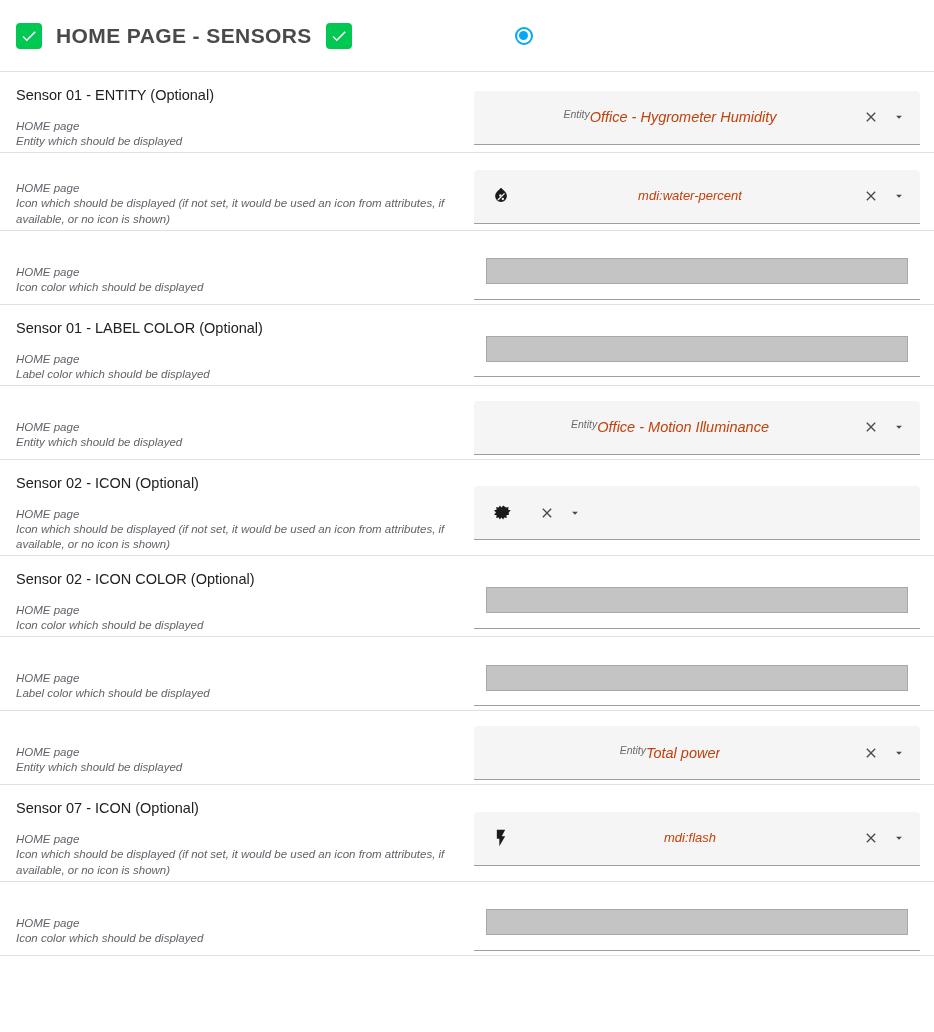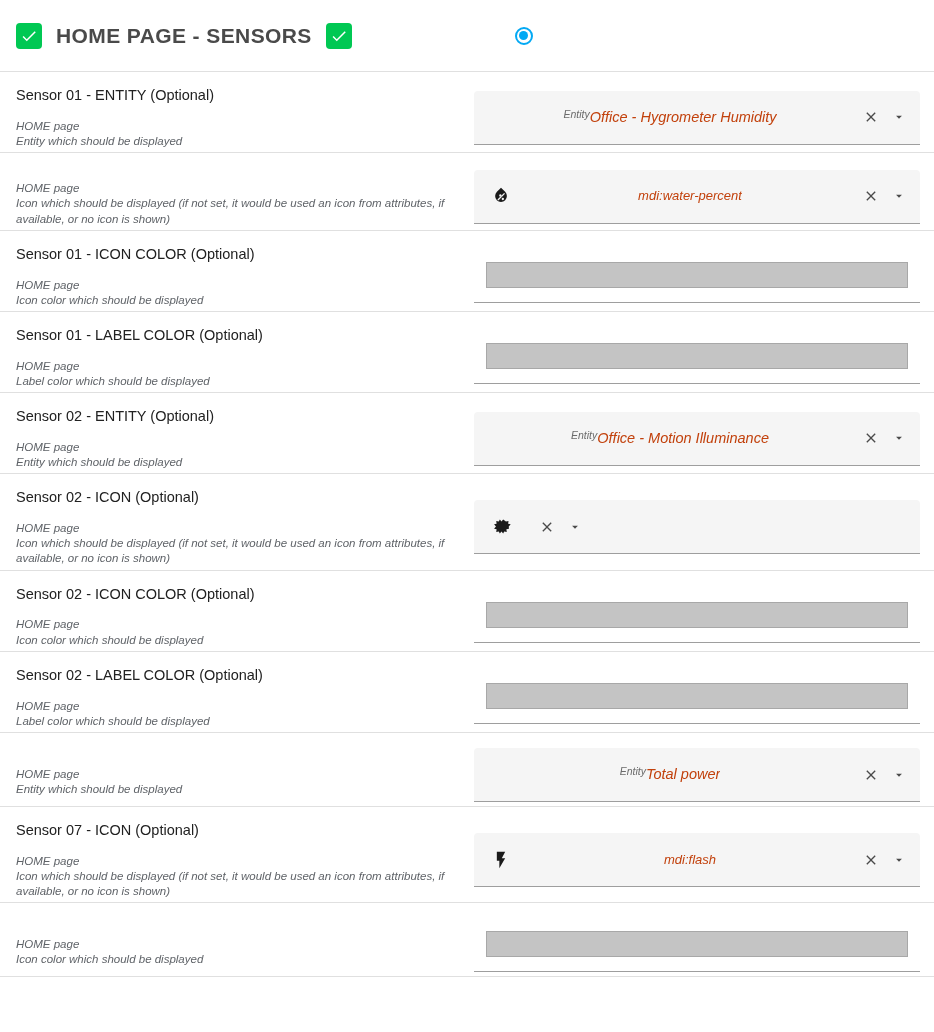--- a/index.html
+++ b/index.html
@@ -269,21 +269,20 @@
                 <svg width="14" height="14" viewBox="0 0 24 24">
                   <path fill="currentColor" d="M7 10l5 5 5-5z"></path>
                 </svg>
               </span>
             </div>
           </div>
         </div>
       </div>
       <div class="row">
         <div class="row-label">
-          <div class="row-title">Sensor 01 - ICON COLOR (Optional)</div>
           <div class="row-sub">
             <span class="sub-line">HOME page</span>
             <span class="sub-line">Icon color which should be displayed</span>
           </div>
         </div>
         <div class="row-field">
           <div class="colorfield">
             <div class="color-input"></div>
           </div>
         </div>
@@ -297,21 +296,20 @@
           </div>
         </div>
         <div class="row-field">
           <div class="colorfield">
             <div class="color-input"></div>
           </div>
         </div>
       </div>
       <div class="row">
         <div class="row-label">
-          <div class="row-title">Sensor 02 - ENTITY (Optional)</div>
           <div class="row-sub">
             <span class="sub-line">HOME page</span>
             <span class="sub-line">Entity which should be displayed</span>
           </div>
         </div>
         <div class="row-field">
           <div class="filled">
             <div class="filled-inner">
               <div class="field-float-label">Entity</div>
               <div class="field-value">Office - Motion Illuminance</div>
@@ -371,21 +369,20 @@
           </div>
         </div>
         <div class="row-field">
           <div class="colorfield">
             <div class="color-input"></div>
           </div>
         </div>
       </div>
       <div class="row">
         <div class="row-label">
-          <div class="row-title">Sensor 02 - LABEL COLOR (Optional)</div>
           <div class="row-sub">
             <span class="sub-line">HOME page</span>
             <span class="sub-line">Label color which should be displayed</span>
           </div>
         </div>
         <div class="row-field">
           <div class="colorfield">
             <div class="color-input"></div>
           </div>
         </div>

